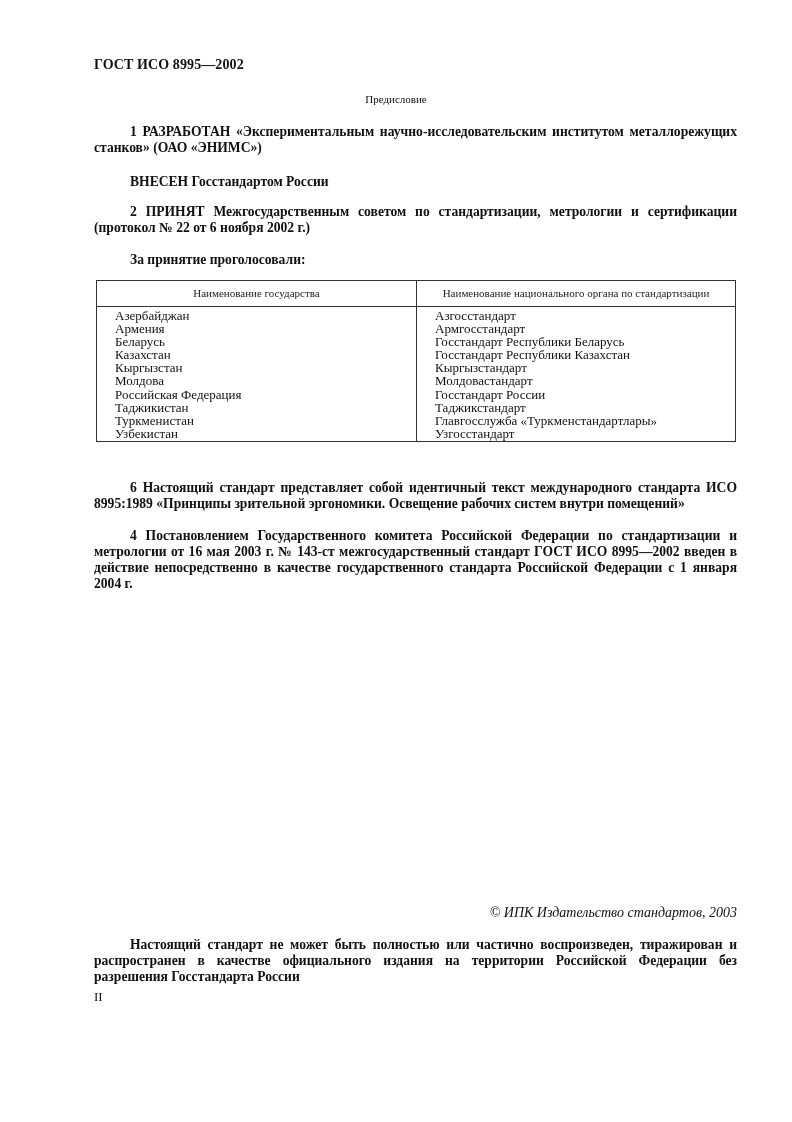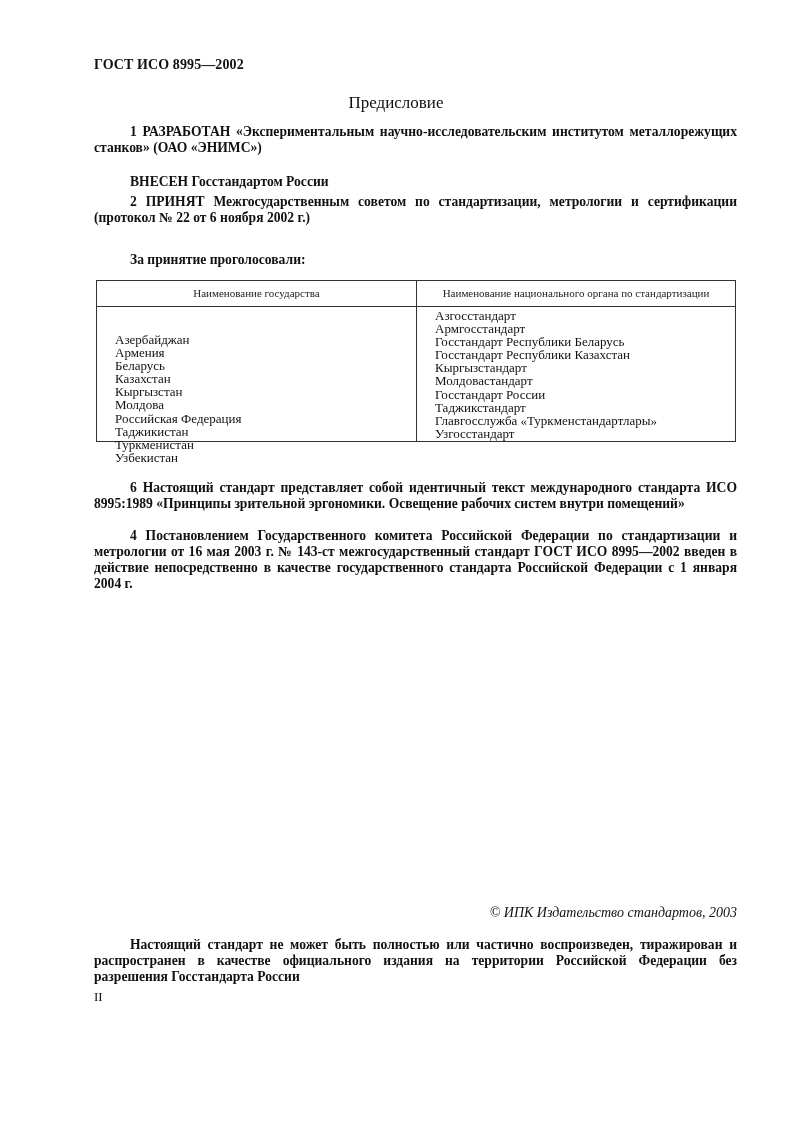--- a/index.html
+++ b/index.html
@@ -28,35 +28,35 @@
       font-weight: bold;
       font-size: 14px;
       letter-spacing: 0.1px;
     }
     .section-title {
       position: absolute;
       left: 0;
       width: 792px;
       top: 93px;
       text-align: center;
-      font-size: 17px;
+      font-size: 11px;
     }
     .para {
       position: absolute;
       left: 94px;
       width: 643px;
       font-size: 13.6px;
       line-height: 16px;
       text-align: justify;
       text-indent: 36px;
       font-weight: bold;
     }
     .p1 { top: 124px; }
     .p-vnesen { top: 174px; }
-    .p2 { top: 194px; }
+    .p2 { top: 204px; }
     .p-vote { top: 252px; }
     .p3 { top: 480px; }
     .p4 { top: 528px; }
     .p5 { top: 598px; font-family: "Liberation Sans", "DejaVu Sans", sans-serif; font-size: 13px; letter-spacing: 0.3px; }
 
     .table {
       position: absolute;
       left: 96px;
       top: 280px;
       width: 640px;
@@ -96,21 +96,21 @@
       left: 320px;
       width: 318px;
       text-align: center;
     }
     .col {
       position: absolute;
       top: 28px;
       font-size: 13px;
       line-height: 13.1px;
     }
-    .col-left { left: 18px; margin-top: 24px; }
+    .col-left { left: 18px; }
     .col-right { left: 338px; }
     .col div { white-space: nowrap; }
 
     .copyright {
       position: absolute;
       right: 55px;
       top: 905px;
       font-size: 14px;
       font-style: italic;
     }

